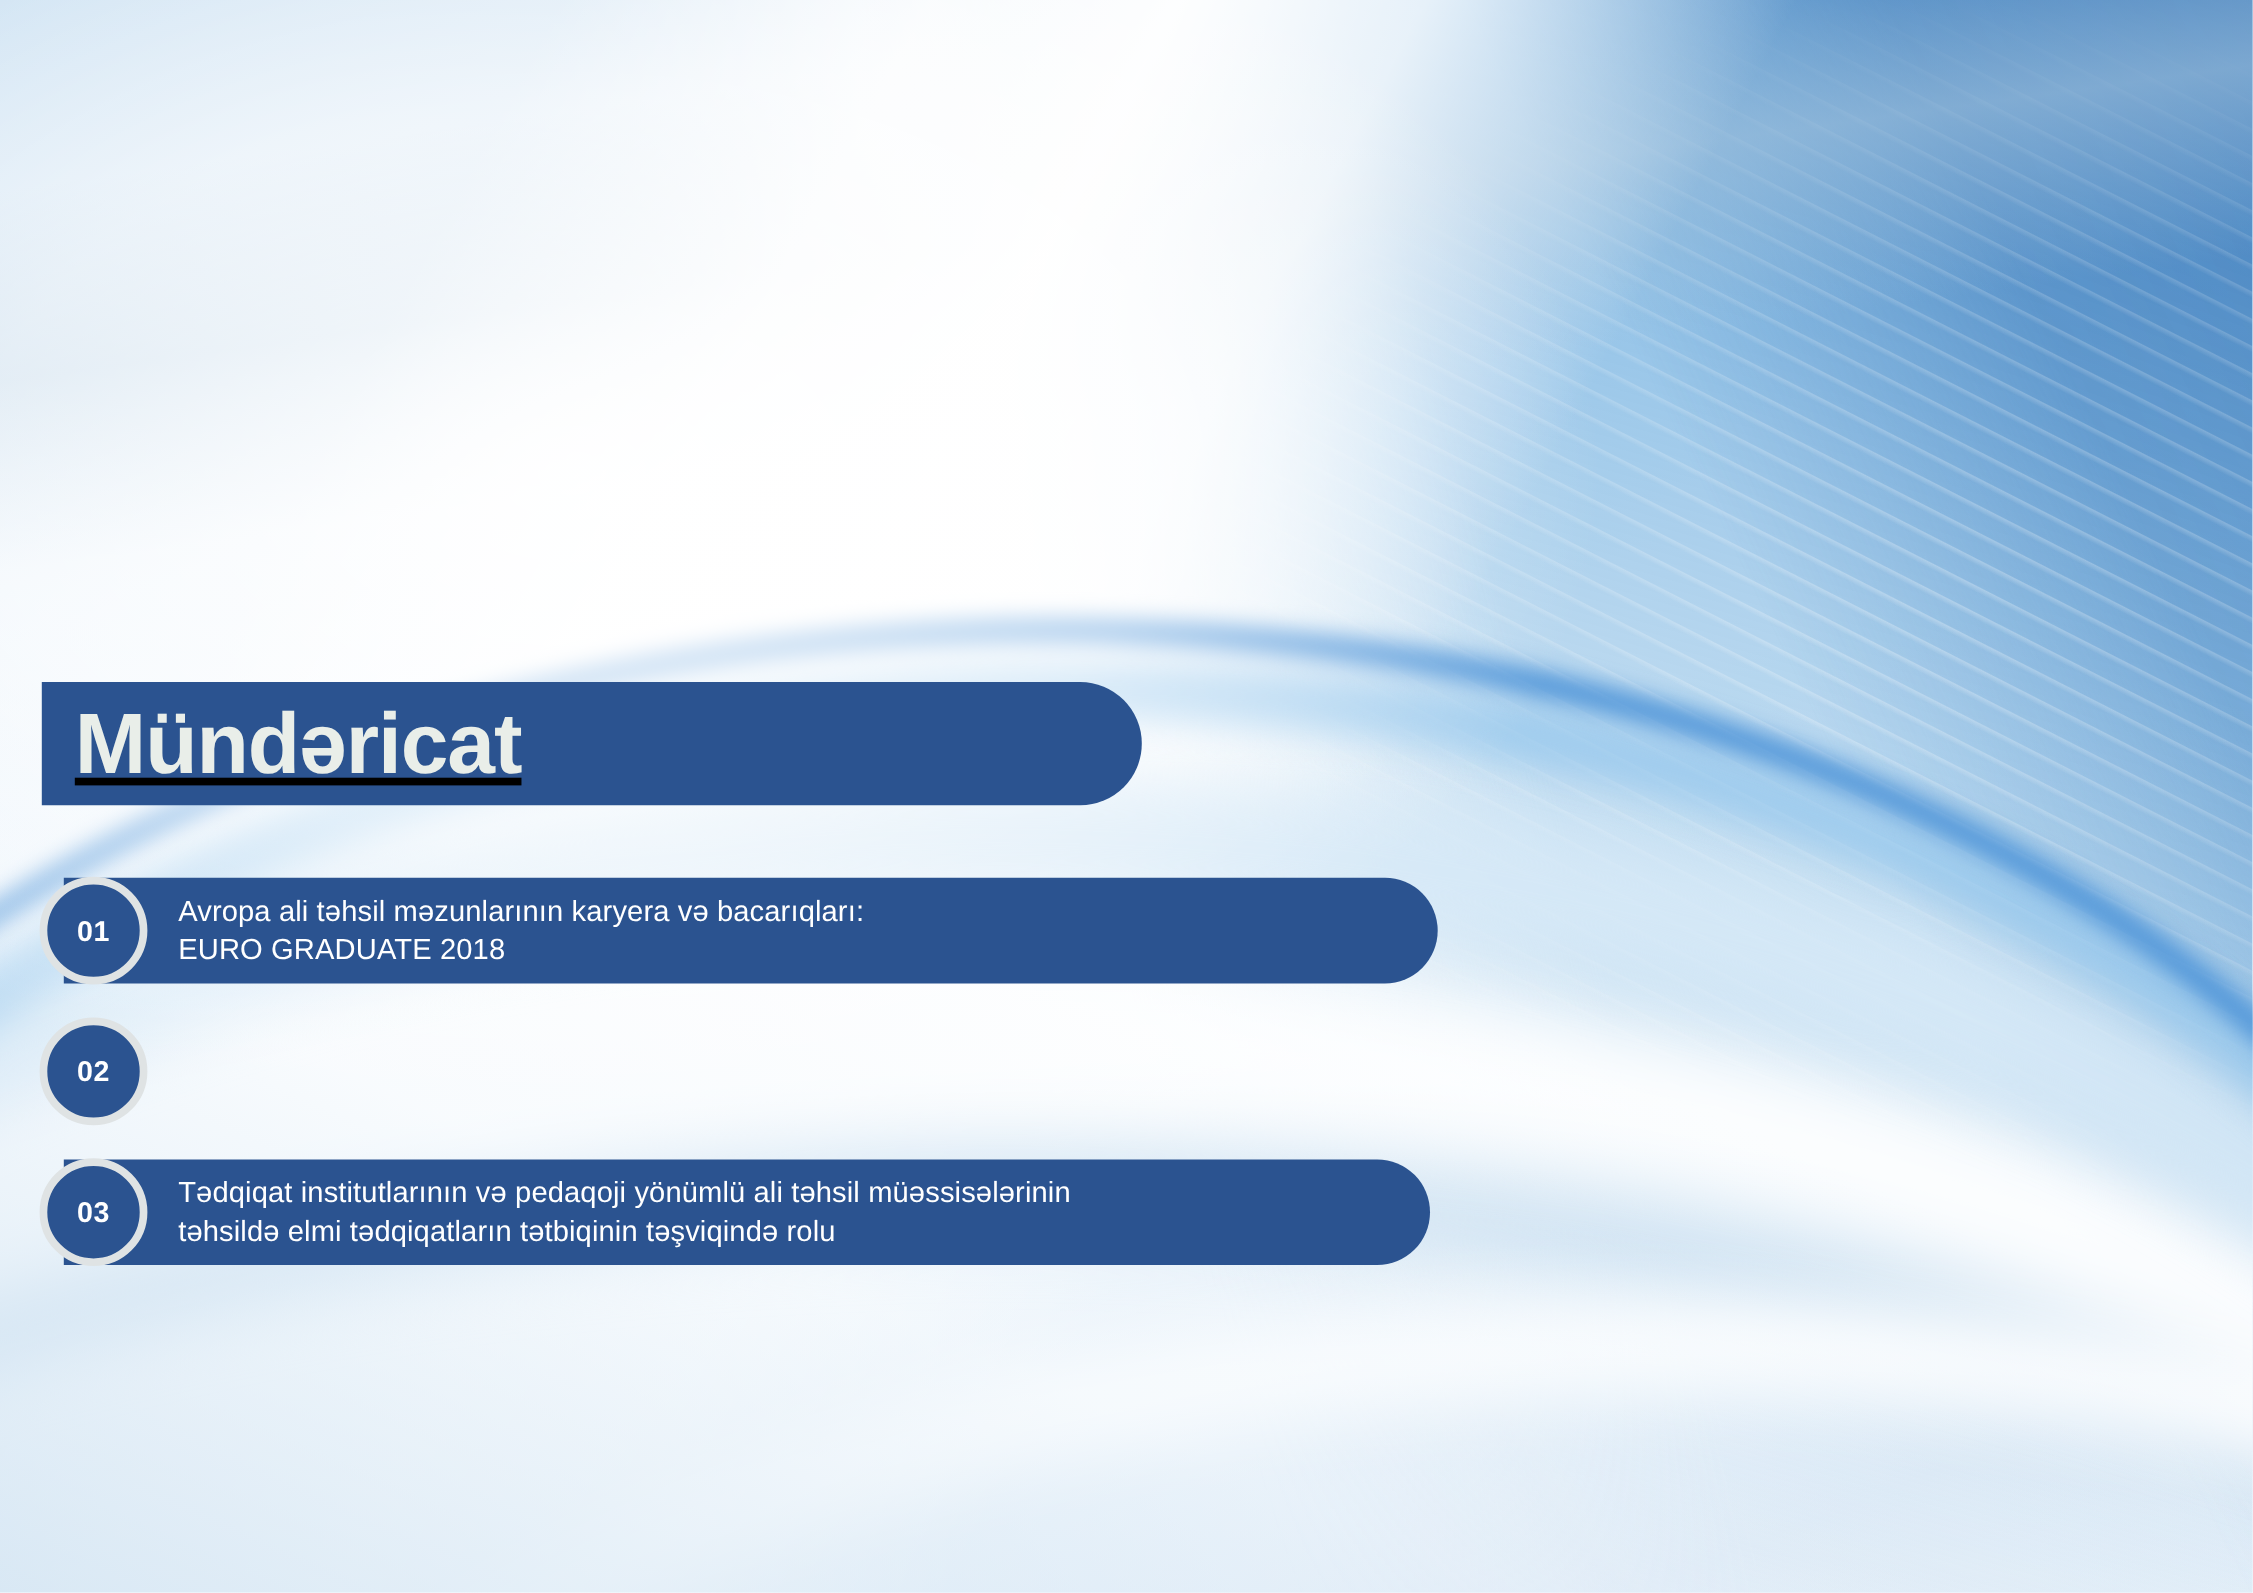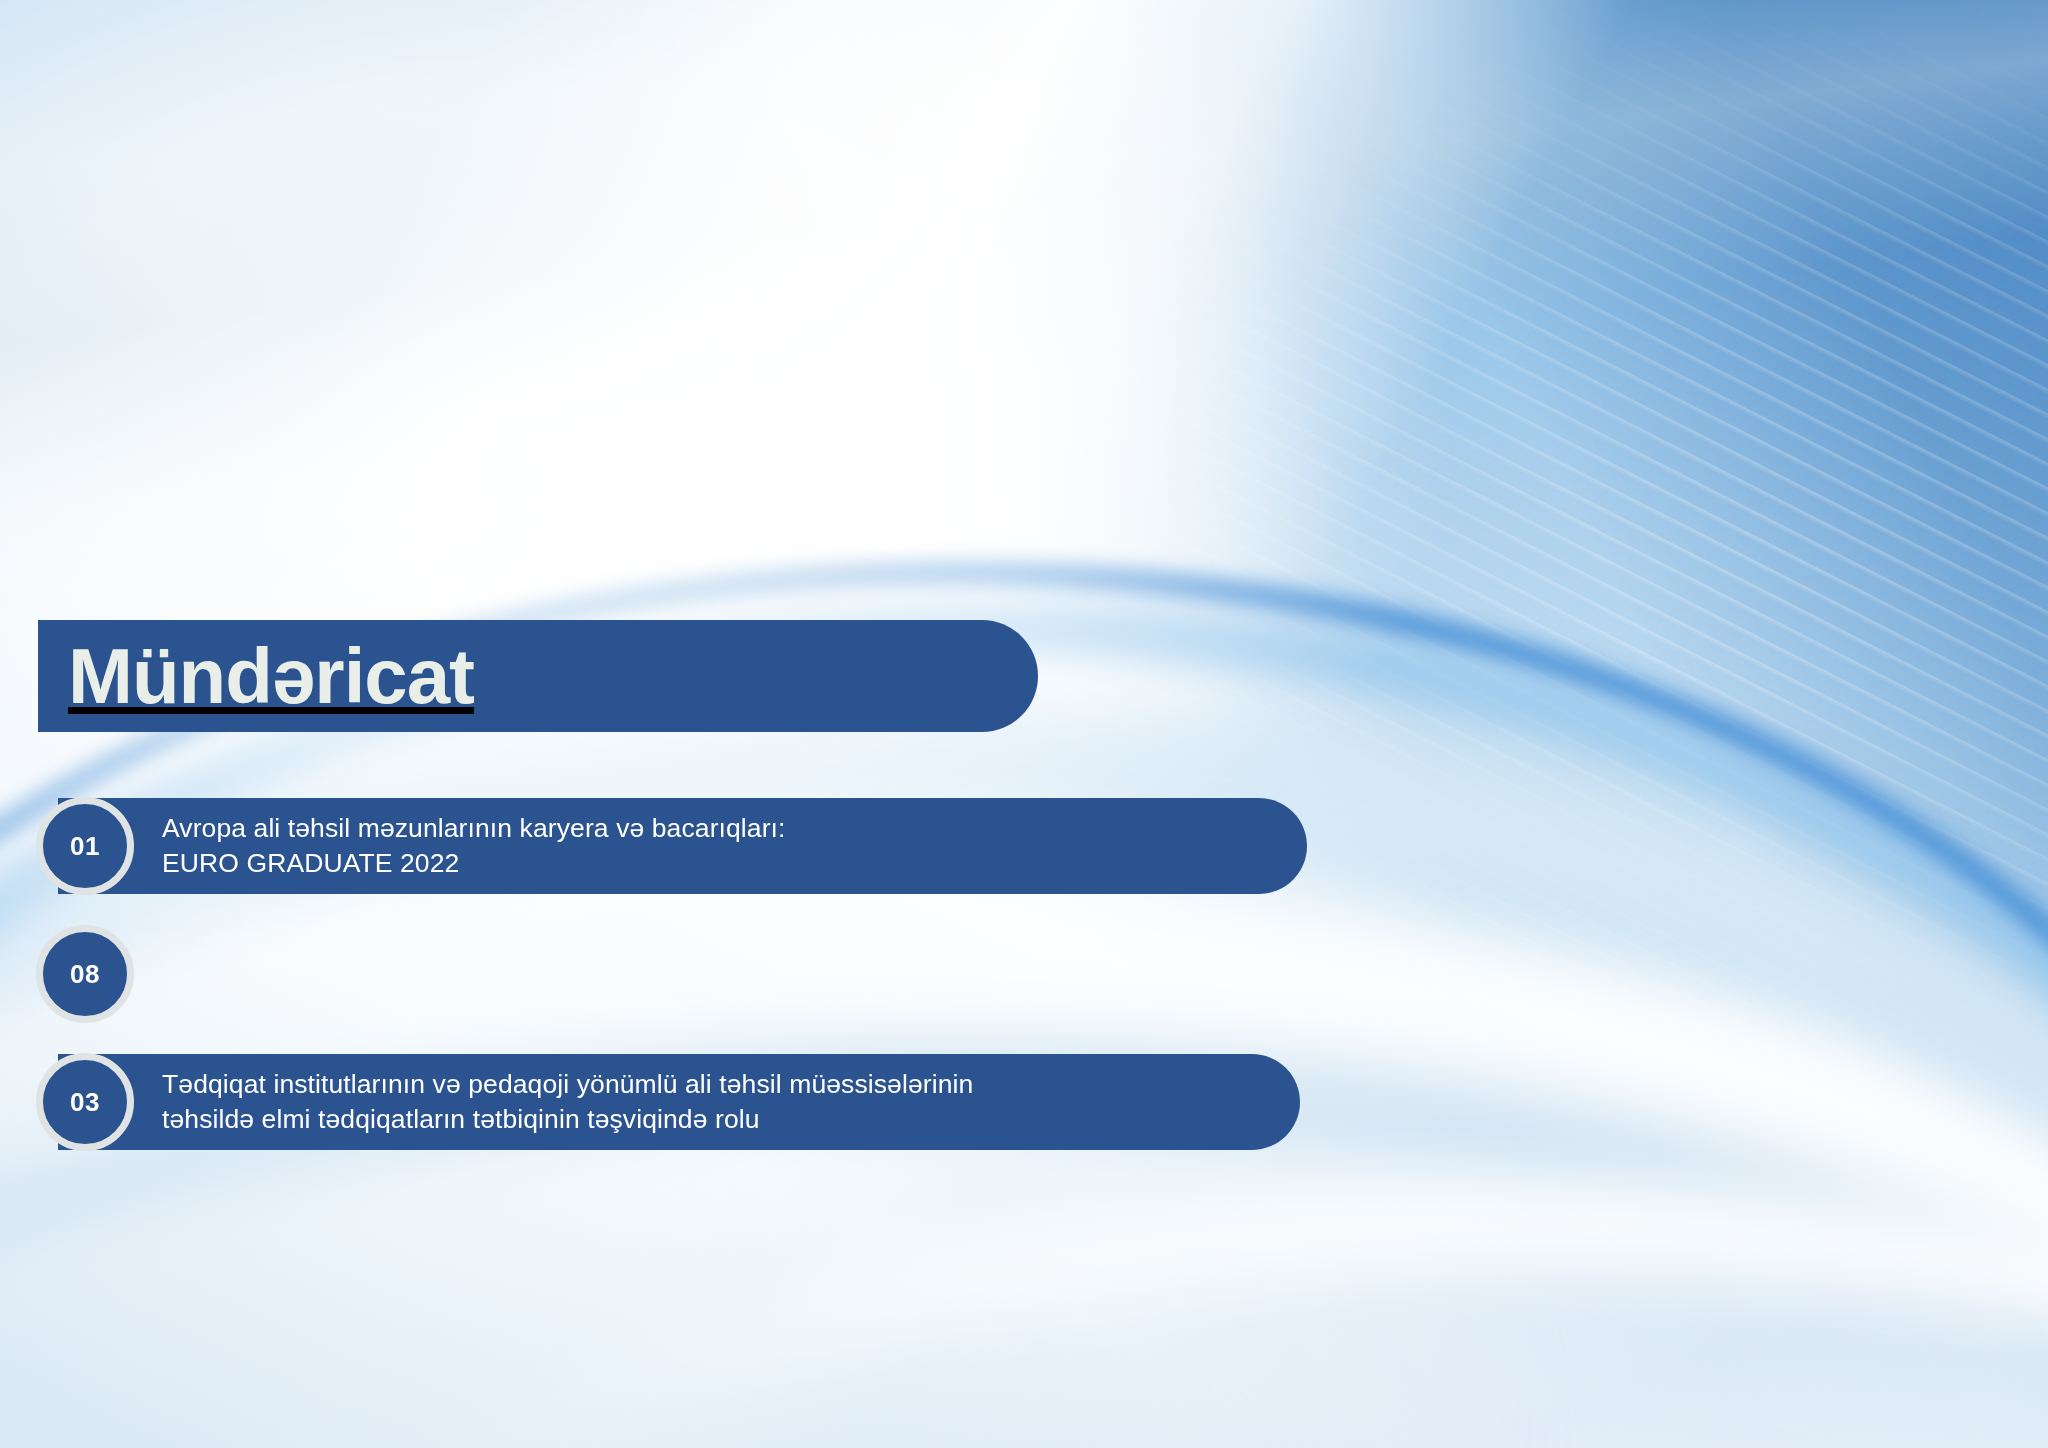--- a/index.html
+++ b/index.html
@@ -295,30 +295,30 @@
 
     <div class="title-banner">
       <div class="title-text">Mündəricat</div>
     </div>
 
     <div class="toc-list">
 
       <div class="toc-row row-1">
         <div class="toc-pill w1">
           <div class="toc-label">Avropa ali təhsil məzunlarının karyera və bacarıqları:
-EURO GRADUATE 2022</div>
+EURO GRADUATE 2018</div>
         </div>
         <div class="toc-badge">
           <span class="toc-badge-num">01</span>
         </div>
       </div>
 
       <div class="toc-row row-2">
         <div class="toc-badge">
-          <span class="toc-badge-num">08</span>
+          <span class="toc-badge-num">02</span>
         </div>
       </div>
 
       <div class="toc-row row-3">
         <div class="toc-pill w3">
           <div class="toc-label">Tədqiqat institutlarının və pedaqoji yönümlü ali təhsil müəssisələrinin
 təhsildə elmi tədqiqatların tətbiqinin təşviqində rolu</div>
         </div>
         <div class="toc-badge">
           <span class="toc-badge-num">03</span>

